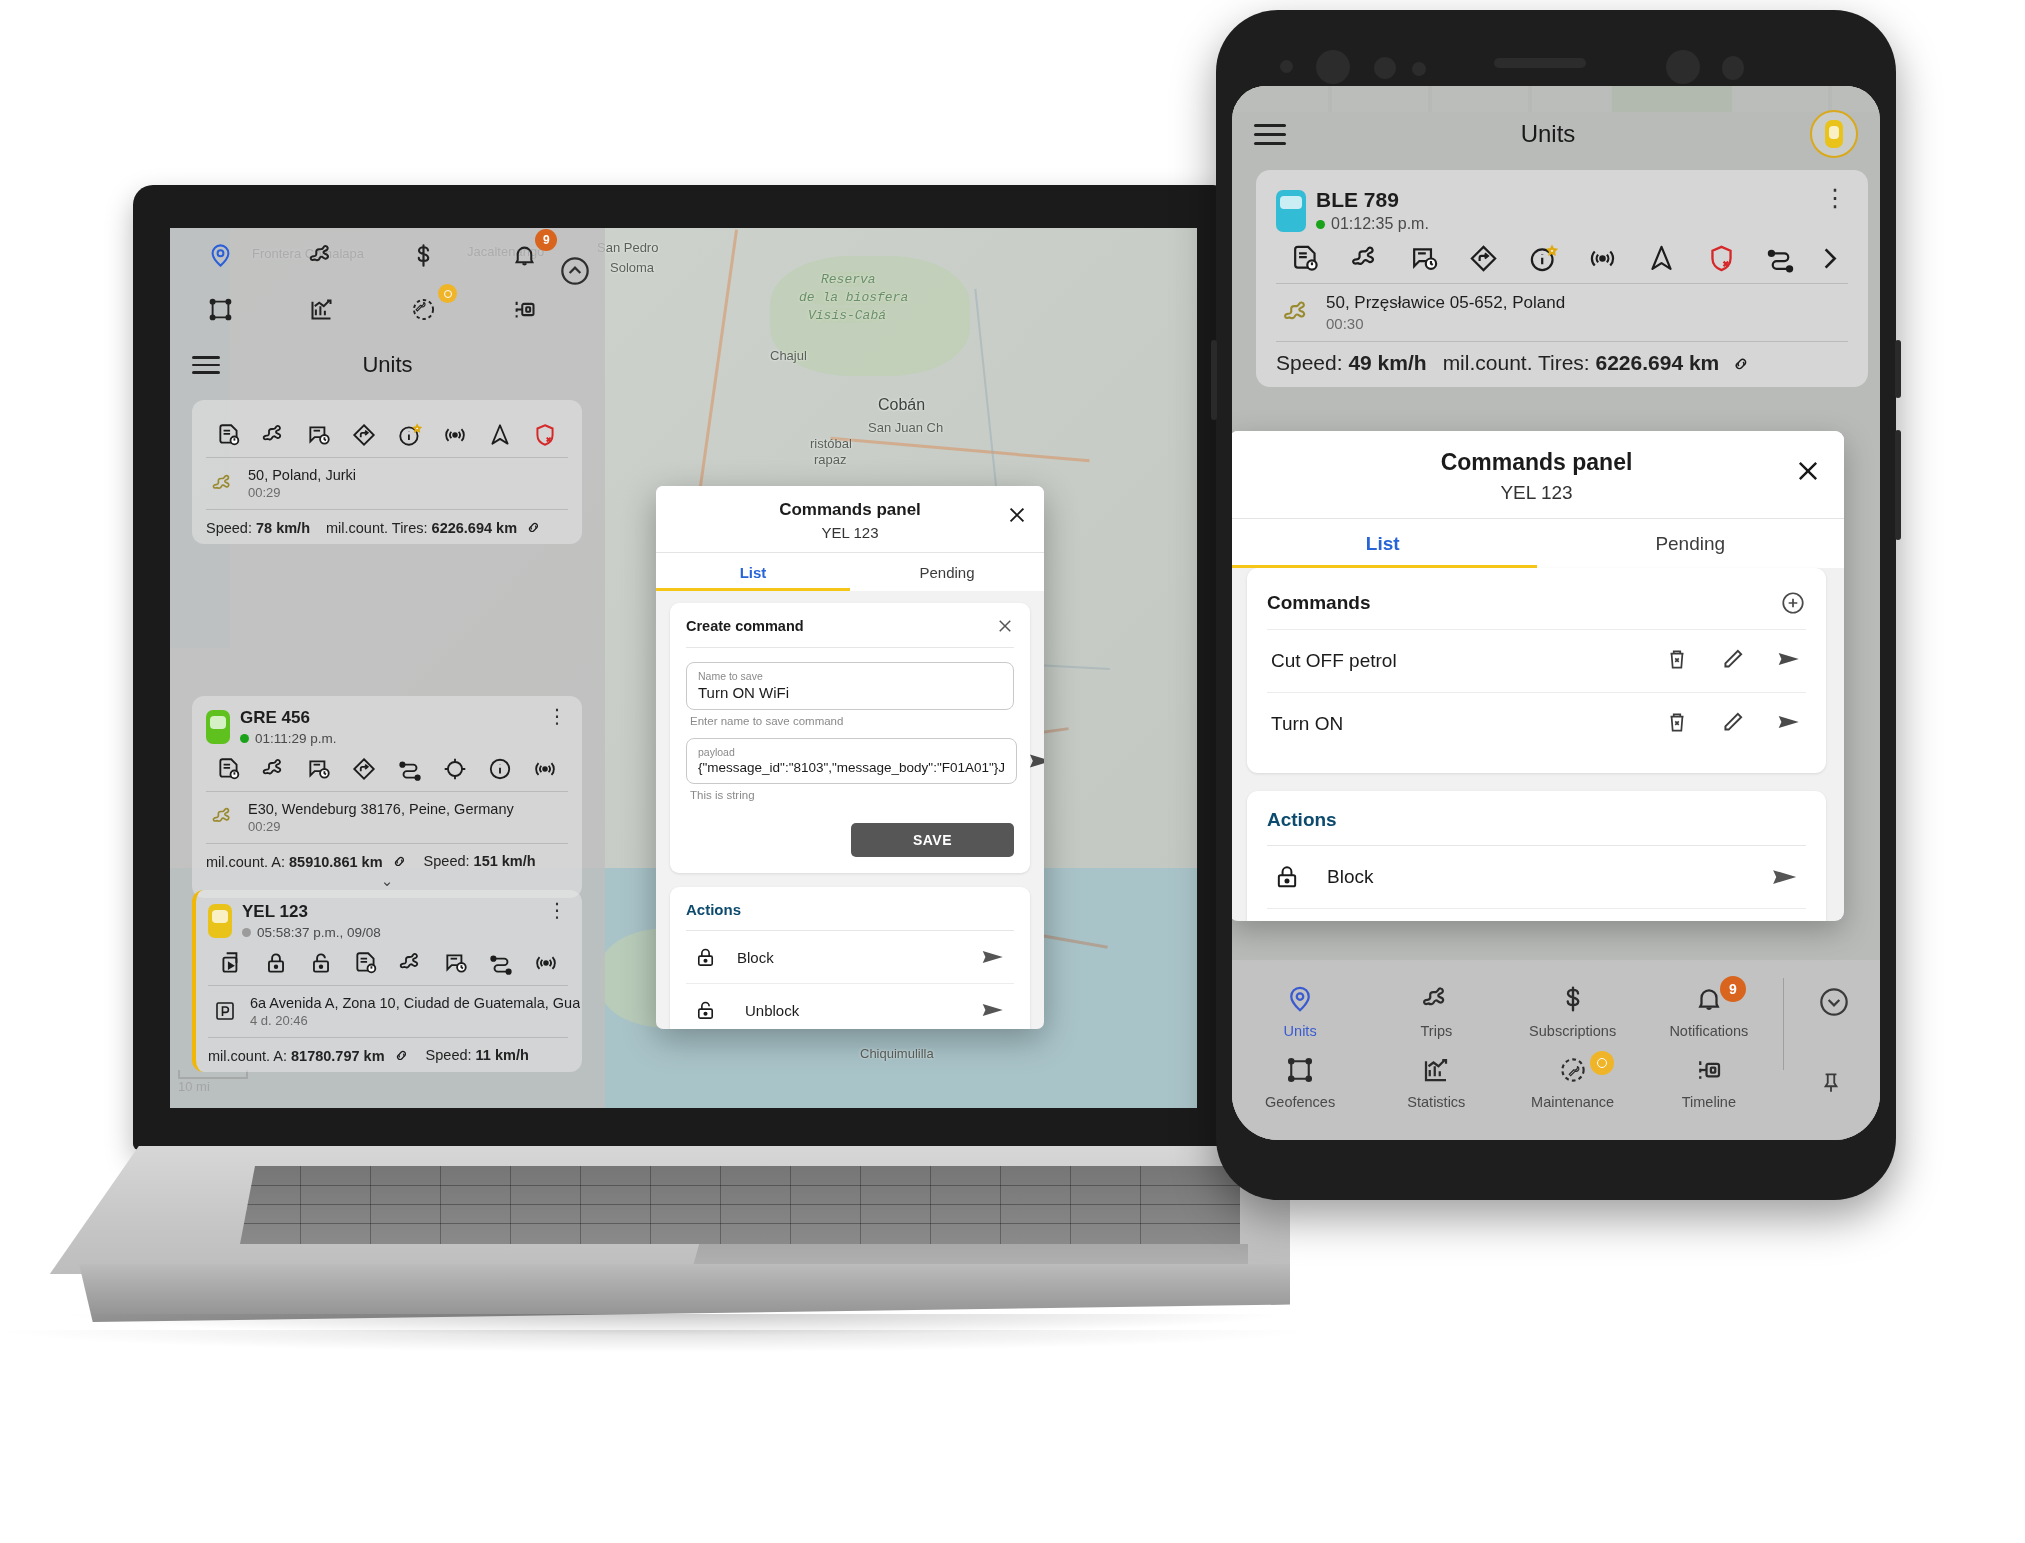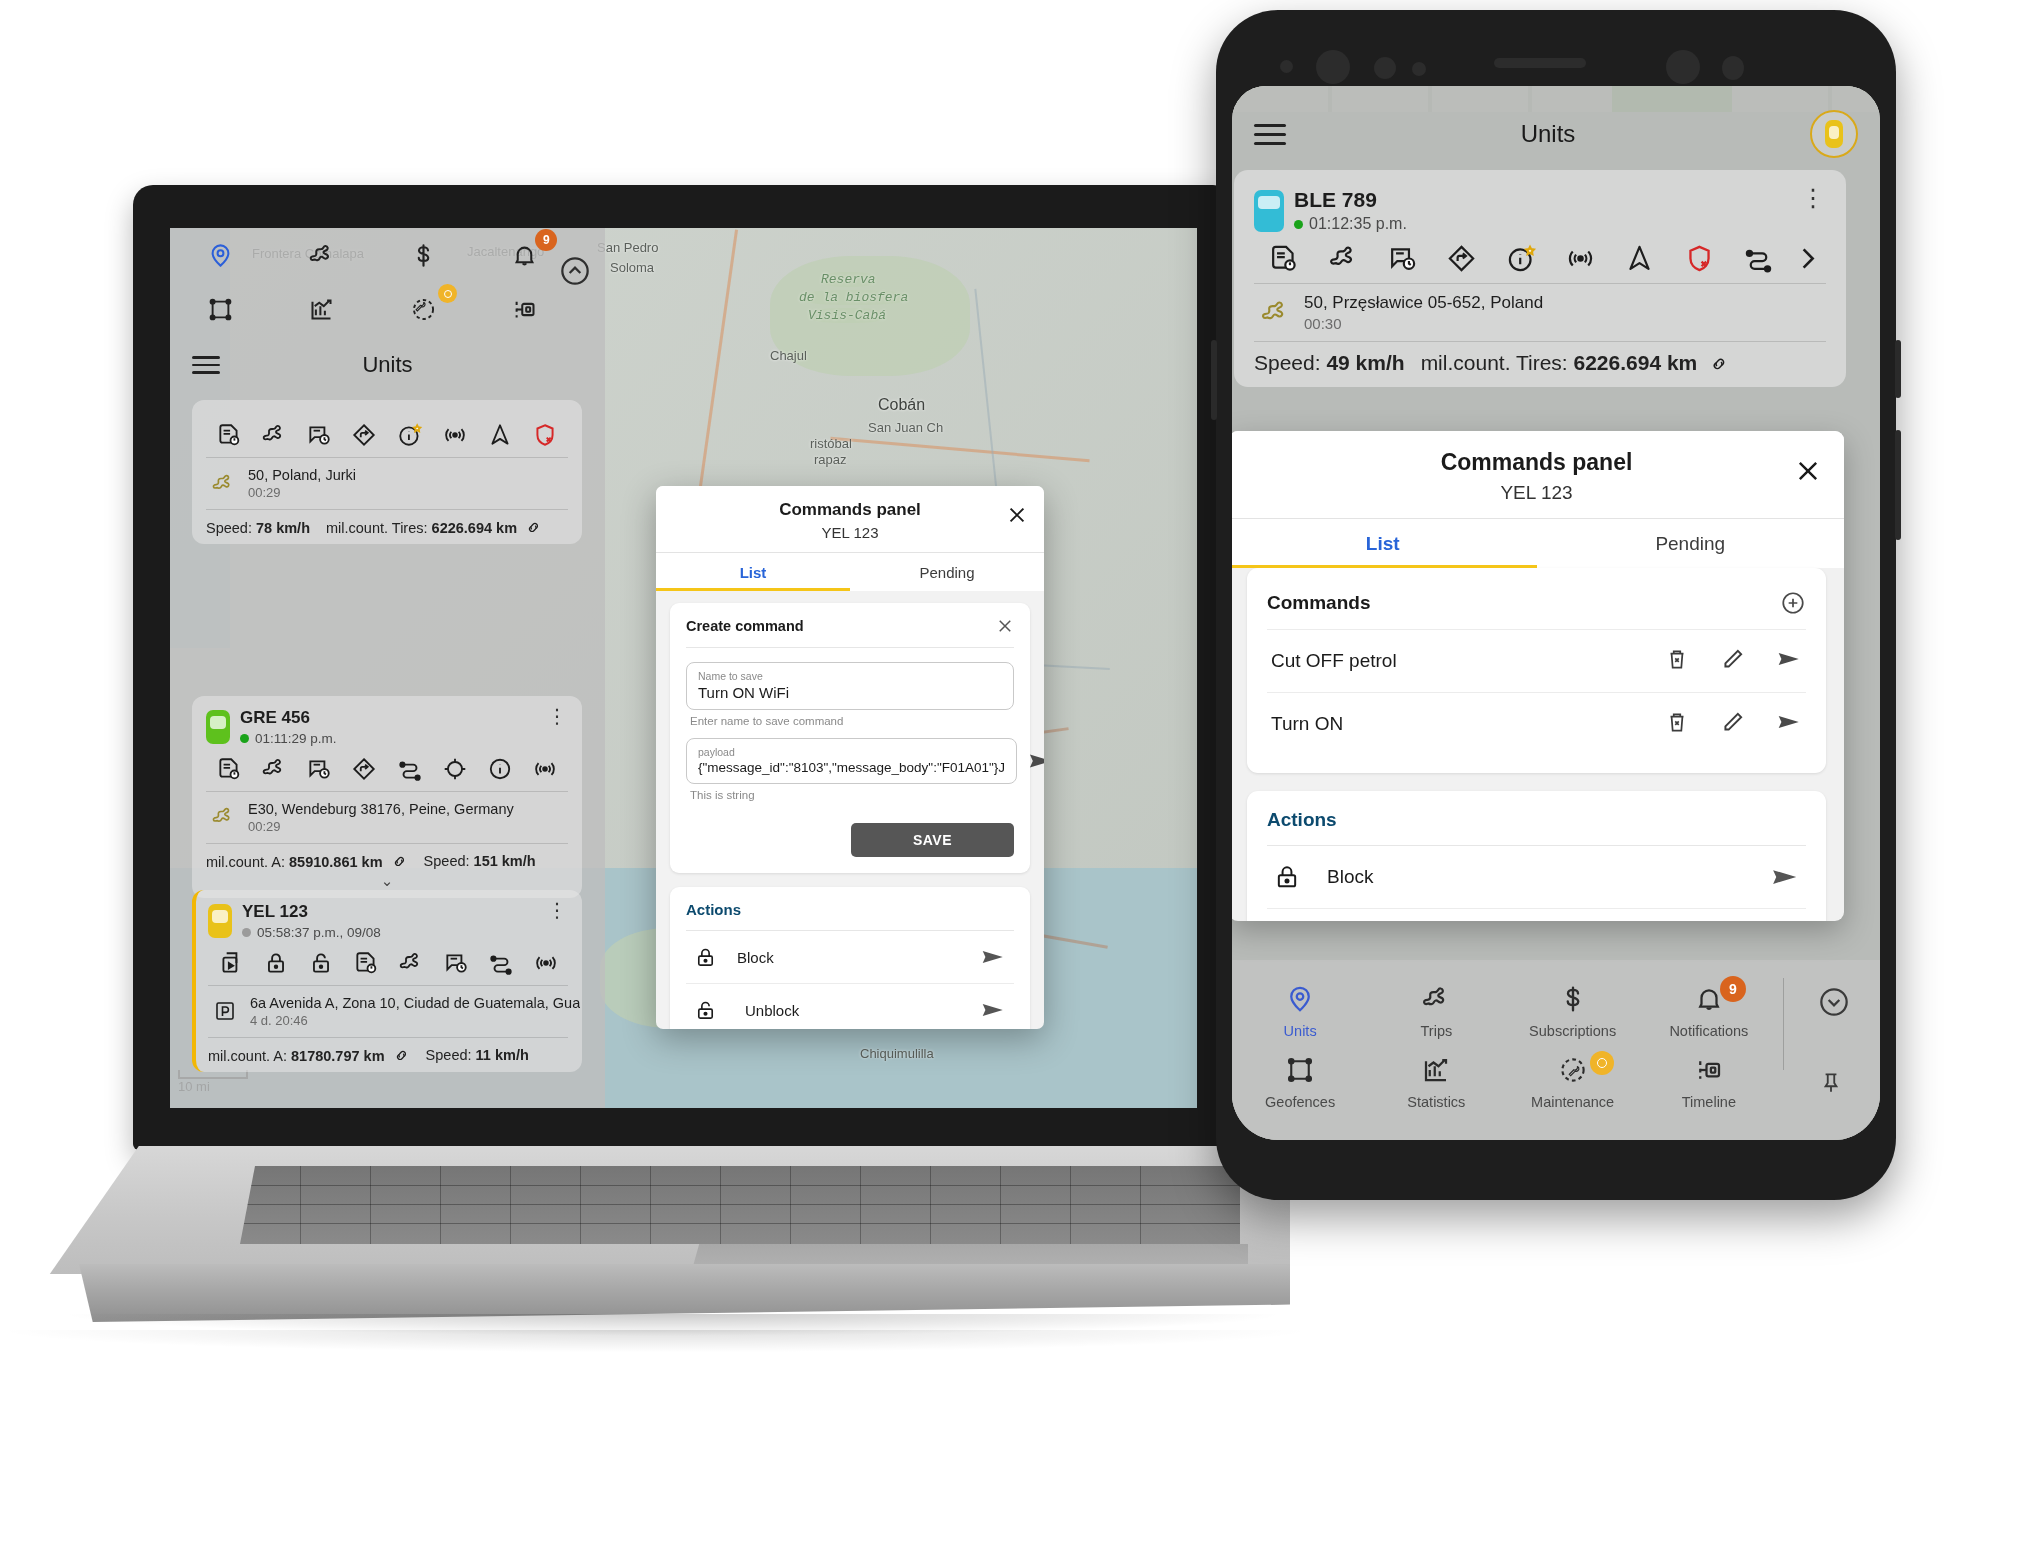--- a/index.html
+++ b/index.html
@@ -227,21 +227,21 @@
   .ph-topbar .hamb { margin-left:22px; width:32px; }
   .ph-topbar .hamb span { height:3px; margin:6px 0; background:#222; }
   .ph-topbar .t { flex:1; text-align:center; font-size:24px; color:#1a1a1a; }
   .ph-avatar {
     width:48px; height:48px; border-radius:50%; border:2px solid #d9a91a; margin-right:22px;
     display:flex; align-items:center; justify-content:center; background:rgba(255,255,255,.25);
   }
   .ph-avatar .car { width:18px; height:28px; margin:0; }
 
   .ph-card {
-    position:absolute; left:2px; top:84px; width:612px;
+    position:absolute; left:24px; top:84px; width:612px;
     background:rgba(232,232,232,.6); border-radius:14px; padding:18px 20px 12px 20px;
   }
   .ph-card .uc-name { font-size:21px; }
   .ph-card .uc-time { font-size:16px; }
   .ph-card .uc-icons .ici { width:60px; }
   .ph-card .uc-icons svg { width:31px; height:31px; }
   .ph-card .uc-addr .txt { font-size:17px; }
   .ph-card .uc-addr .sub { font-size:15px; }
   .ph-card .uc-stats { font-size:21px; }
   .ph-card .dots3 { font-size:24px; }

